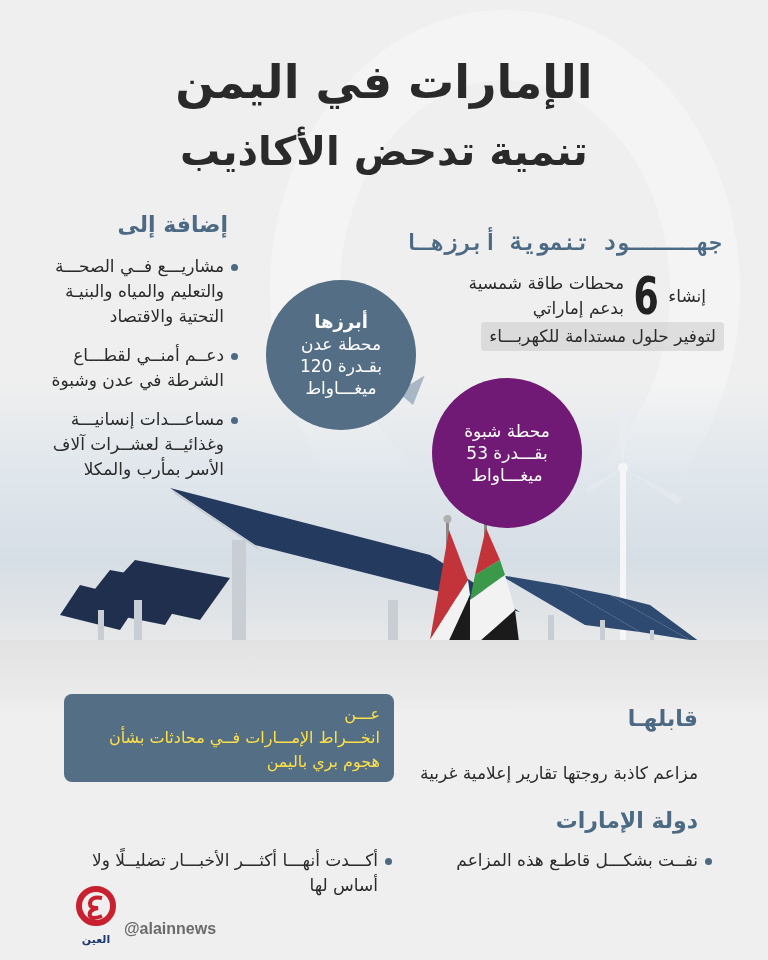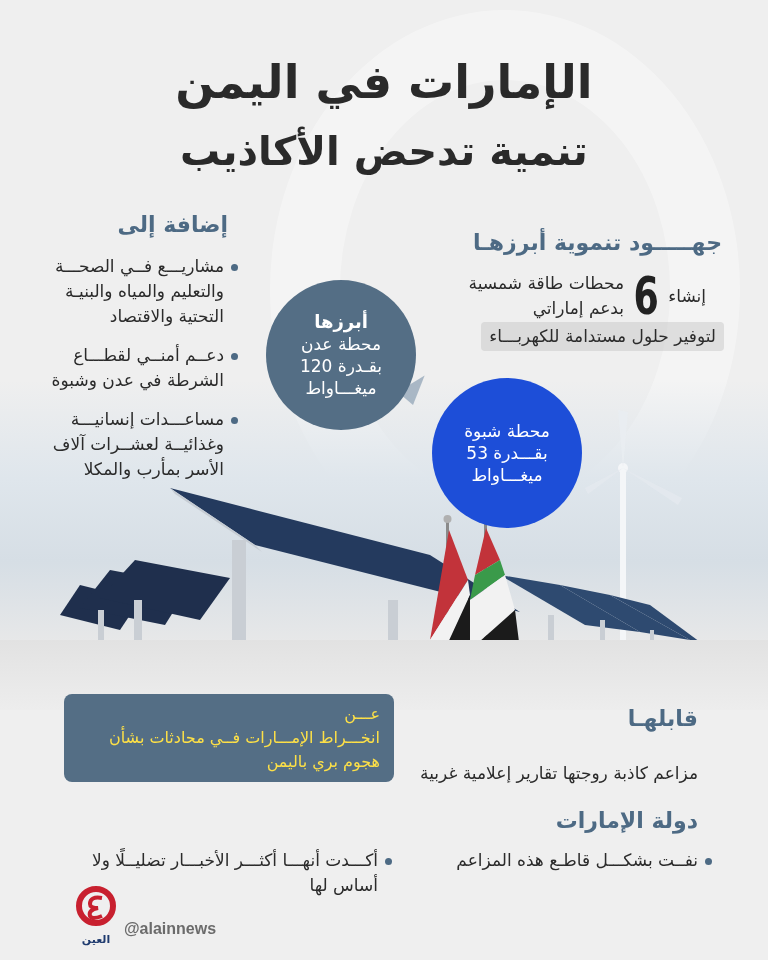--- a/index.html
+++ b/index.html
@@ -46,21 +46,21 @@
   .highlight {
     position: absolute; top: 322px; right: 44px; padding: 2px 8px;
     background: rgba(200,200,200,0.5); border-radius: 4px;
   }
   .circle {
     position: absolute; border-radius: 50%; color: #fff; text-align: center;
     display: flex; flex-direction: column; justify-content: center; align-items: center;
     font-size: 17px; line-height: 22px;
   }
   .circle-a { left: 266px; top: 280px; width: 150px; height: 150px; background: #546e85; }
-  .circle-b { left: 432px; top: 378px; width: 150px; height: 150px; background: #1d4ed8; justify-content: center; }
+  .circle-b { left: 432px; top: 378px; width: 150px; height: 150px; background: #701a75; justify-content: center; }
   .circle .strong { font-weight: bold; font-size: 18px; }
   .tail {
     position: absolute; width: 0; height: 0;
     border-left: 10px solid transparent; border-right: 10px solid transparent;
     border-bottom: 30px solid rgba(140,160,180,0.7);
   }
   .panel-box {
     position: absolute; left: 64px; top: 694px; width: 330px; height: 88px;
     background: #546e85; border-radius: 8px; color: #fde047;
     padding: 8px 14px; font-size: 16px; line-height: 24px; text-align: right;
@@ -130,21 +130,21 @@
     <polygon points="470,650 515,610 520,650 480,695 462,680" fill="#1b1b1b"></polygon>
     <ellipse cx="485" cy="720" rx="16" ry="6" fill="#4a2c22"></ellipse>
   </g>
 </svg>
 
 <div class="ground"></div>
 
 <h1 class="title">الإمارات في اليمن</h1>
 <h2 class="subtitle">تنمية تدحض الأكاذيب</h2>
 
-<div class="sec-head" style="top:230px; right:46px;">جهـــــود تنموية أبرزهـا</div>
+<div class="sec-head" style="top:230px; right:46px;font-family:Liberation Mono, monospace;">جهـــــود تنموية أبرزهـا</div>
 <div class="six-row">
   <span class="body-text">إنشاء</span>
   <span class="six">6</span>
   <span class="body-text" style="display:flex;flex-direction:column;">
     <span>محطات طاقة شمسية</span>
     <span>بدعم إماراتي</span>
   </span>
 </div>
 <div class="highlight body-text">لتوفير حلول مستدامة للكهربـــاء</div>
 

